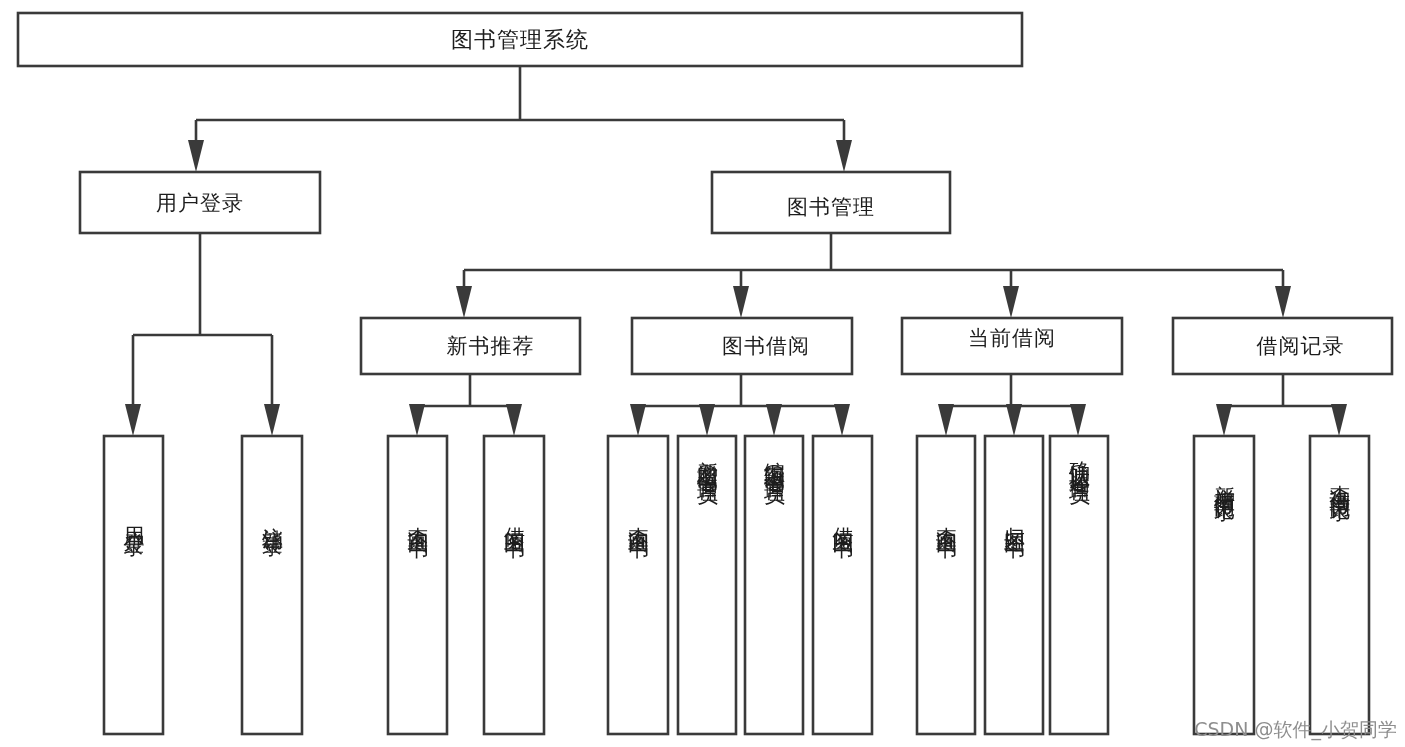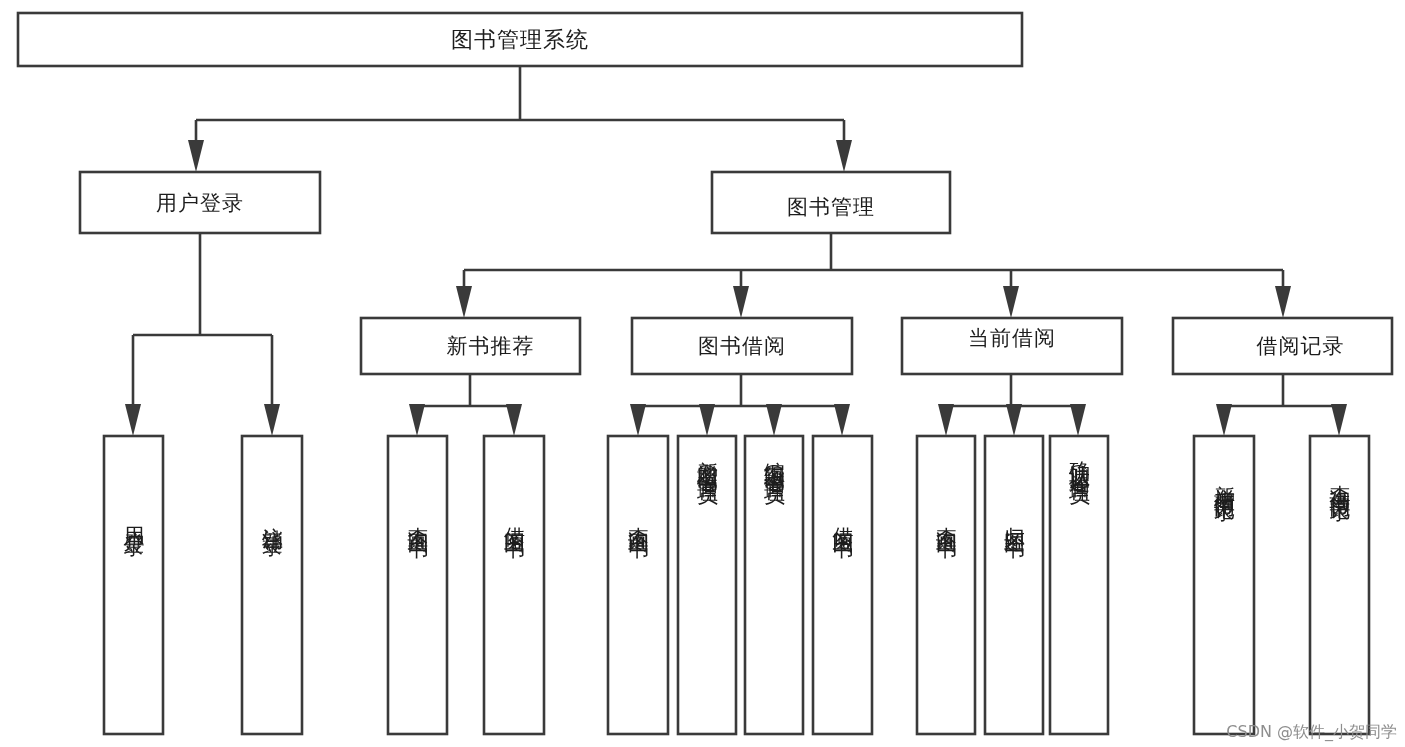--- a/index.html
+++ b/index.html
@@ -71,21 +71,21 @@
     white-space: nowrap;
   }
   .root-label-text {
     font-size: 22px;
   }
   .watermark {
     position: absolute;
     right: 8px;
     bottom: 4px;
     font-family: "DejaVu Sans", "Liberation Sans", sans-serif;
-    font-size: 16px;
+    font-size: 19px;
     color: #8e8e8e;
     white-space: nowrap;
     pointer-events: none;
   }
 </style>
 </head>
 <body>
 
 <div id="diagram-root">
 
@@ -189,21 +189,21 @@
   <div class="hlabel-wrap" style="left:80px; top:172px; width:240px; height:61px;">
     <span class="hlabel-text">用户登录</span>
   </div>
   <div class="hlabel-wrap" style="left:712px; top:172px; width:238px; height:70px;">
     <span class="hlabel-text">图书管理</span>
   </div>
 
   <div class="hlabel-wrap" style="left:349px; top:318px; width:237px; height:56px;margin-left:23px;">
     <span class="hlabel-text">新书推荐</span>
   </div>
-  <div class="hlabel-wrap" style="left:632px; top:318px; width:220px; height:56px;">
+  <div class="hlabel-wrap" style="left:632px; top:318px; width:220px; height:56px;padding-left:24px;">
     <span class="hlabel-text">图书借阅</span>
   </div>
   <div class="hlabel-wrap" style="left:902px; top:318px; width:220px; height:40px;">
     <span class="hlabel-text">当前借阅</span>
   </div>
   <div class="hlabel-wrap" style="left:1173px; top:318px; width:255px; height:56px;">
     <span class="hlabel-text">借阅记录</span>
   </div>
 
   <div class="vlabel-wrap" style="left:104px; top:436px; width:59px; height:298px; padding-top:74px;">

